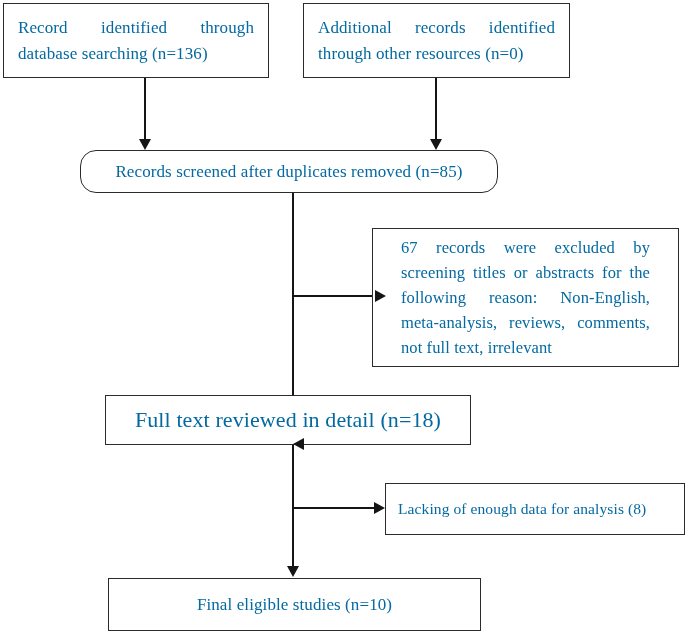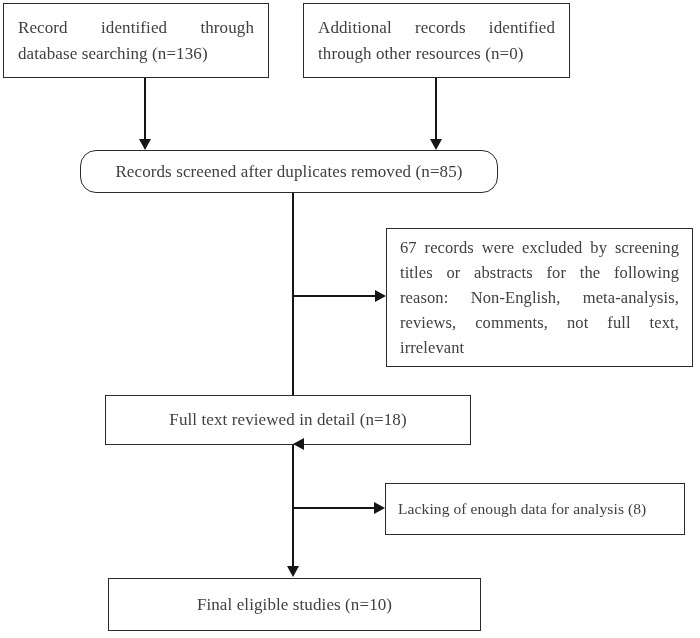--- a/index.html
+++ b/index.html
@@ -7,21 +7,21 @@
     margin: 0;
     padding: 0;
     background: #ffffff;
   }
   #canvas {
     position: relative;
     width: 700px;
     height: 638px;
     background: #ffffff;
     font-family: "Liberation Serif", "DejaVu Serif", serif;
-    color: #404040;
+    color: #0369a1;
     overflow: hidden;
   }
   .node {
     position: absolute;
     box-sizing: border-box;
     border: 1.4px solid #2b2b2b;
     background: #ffffff;
     display: flex;
     align-items: center;
     z-index: 2;
@@ -42,22 +42,22 @@
     text-align: center;
   }
   .leftal .txt {
     text-align: left;
   }
 
   
   #node-records-db      { left: 3px;   top: 3px;   width: 266px; height: 75px;  padding: 0 14px; font-size: 17px; }
   #node-records-other   { left: 303px; top: 3px;   width: 267px; height: 75px;  padding: 8px 14px; font-size: 17px; }
   #node-screened        { left: 80px;  top: 150px; width: 418px; height: 43px;  padding: 0 10px; font-size: 17px; border-radius: 16px; }
-  #node-excluded        { left: 386px; top: 228px; width: 307px; height: 139px; padding: 0 13px; font-size: 16.5px; }
-  #node-fulltext        { left: 105px; top: 395px; width: 366px; height: 50px;  padding: 0 10px; font-size: 17px; }
+  #node-excluded        { left: 372px; top: 228px; width: 307px; height: 139px; padding: 0 28px; font-size: 16.5px; }
+  #node-fulltext        { left: 105px; top: 395px; width: 366px; height: 50px;  padding: 0 10px; font-size: 22px; }
   #node-lacking         { left: 385px; top: 483px; width: 300px; height: 52px;  padding: 0 12px; font-size: 15.5px; }
   #node-final           { left: 108px; top: 578px; width: 373px; height: 53px;  padding: 0 27px; font-size: 17px; }
 
   
   .conn {
     position: absolute;
     background: #151515;
     z-index: 1;
   }
   .vline { width: 2px; }

